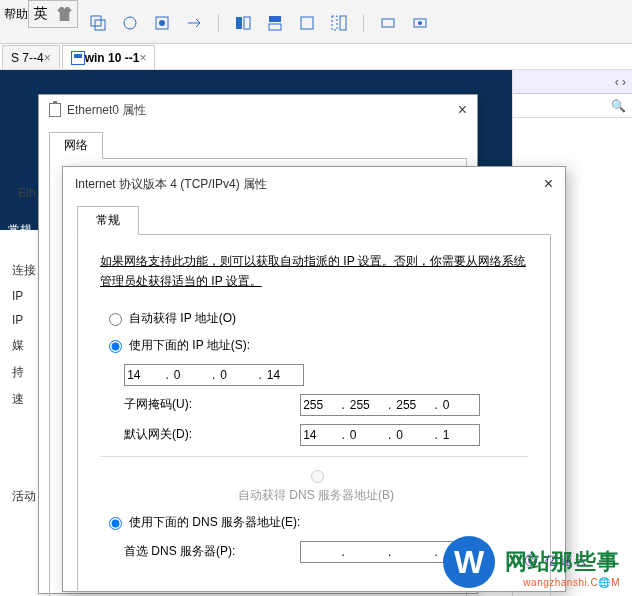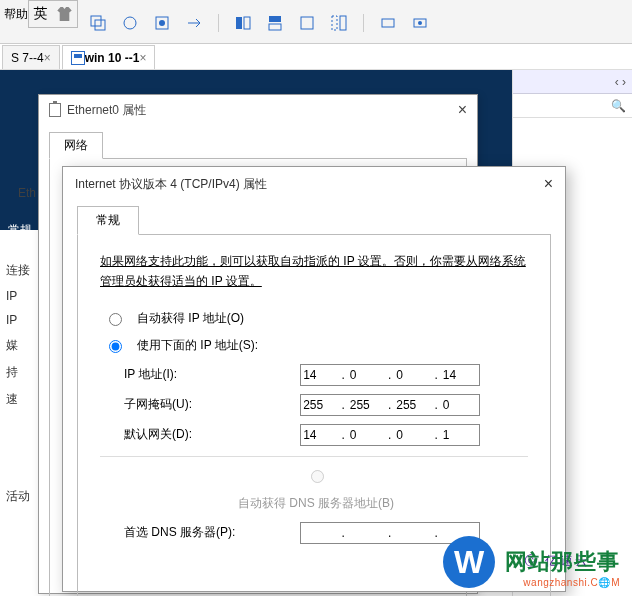--- a/index.html
+++ b/index.html
@@ -25,40 +25,40 @@
   .dark-strip { position: absolute; left: 0; top: 70px; right: 0; height: 160px; background: #0b2f57; z-index: 5; }
   .side-label { position: absolute; left: 8px; color: #fff; font-size: 12px; z-index: 7; }
 
   .right-panel { position: absolute; right: 0; top: 70px; width: 120px; bottom: 0; background: #fff; border-left: 1px solid #ddd; z-index: 8; }
   .right-panel .hdr { height: 24px; background: #eef; border-bottom: 1px solid #ccd; display:flex; align-items:center; justify-content:flex-end; padding: 0 6px; color:#555; }
   .right-panel .search { height: 24px; border-bottom: 1px solid #ddd; display:flex; align-items:center; justify-content:flex-end; padding:0 6px; color:#888; }
   .right-panel .txt { padding: 60px 10px 0; text-align: left; font-size: 12px; }
   .right-panel .link { color:#1e70d0; }
 
   .left-col { position: absolute; left: 4px; top: 192px; width: 50px; z-index: 20; font-size: 12px; color: #333; }
-  .left-col div { margin: 10px 2px; }
+  .left-col div { margin: 10px 8px; }
 
   .eth-dialog { position: absolute; left: 38px; top: 94px; width: 440px; height: 500px; background: #fff; border: 1px solid #999; box-shadow: 2px 2px 8px rgba(0,0,0,0.15); z-index: 40; }
   .eth-title { height: 30px; display: flex; align-items: center; padding: 0 10px; font-size: 12px; color: #444; justify-content: space-between; }
   .eth-title .plug { width: 12px; height: 14px; border:1px solid #777; margin-right:6px; position: relative; }
   .eth-title .plug::before{content:"";position:absolute;left:3px;top:-3px;width:2px;height:3px;background:#777;}
   .eth-title .plug::after{content:"";position:absolute;right:3px;top:-3px;width:2px;height:3px;background:#777;}
   .eth-title .close { margin-left: auto; font-size: 16px; color: #444; }
   .eth-body { padding: 6px 10px; }
   .eth-tab { display: inline-block; border: 1px solid #bbb; border-bottom: 1px solid #fff; padding: 4px 14px; background: #fff; position: relative; top: 1px; }
   .eth-frame { border: 1px solid #bbb; height: 440px; padding: 12px; }
 
   .ip-dialog { position: absolute; left: 62px; top: 166px; width: 504px; height: 426px; background: #fff; border: 1px solid #999; box-shadow: 4px 4px 14px rgba(0,0,0,0.25); z-index: 60; }
   .ip-title { height: 34px; display: flex; align-items: center; padding: 0 12px; font-size: 12px; color: #333; }
   .ip-title .close { margin-left: auto; font-size: 16px; color: #333; }
   .ip-body { padding: 4px 14px 14px; }
   .ip-tab { display: inline-block; border: 1px solid #bbb; border-bottom: 1px solid #fff; padding: 5px 18px; background: #fff; position: relative; top: 1px; z-index: 2; }
   .ip-frame { border: 1px solid #bbb; padding: 16px 22px; height: 364px; position: relative; }
   .desc { line-height: 1.7; margin-bottom: 18px; text-decoration: underline; }
-  .radio-row { display: flex; align-items: center; gap: 12px; margin: 10px 0 10px 4px; }
+  .radio-row { display: flex; align-items: center; gap: 4px; margin: 10px 0 10px 4px; }
   .radio-row.disabled { color: #999; flex-direction: column; }
   input[type=radio]{ width:13px; height:13px; }
   .field-row { display: flex; align-items: center; margin: 8px 0 8px 24px; }
   .field-label { width: 176px; }
   .ip-input { border: 1px solid #888; height: 22px; width: 180px; display: flex; align-items: center; justify-content: space-around; font-size: 12px; background:#fff; }
   .ip-input span { width: 34px; text-align: left; }
   .ip-input .dot { width: 4px; }
   .hr { border: none; border-top: 1px solid #ddd; margin: 10px 0; }
 
   .pos-eth-label { position:absolute; left:18px; top:186px; font-size:12px; color:#404040; z-index:30; }
@@ -189,21 +189,20 @@
       <div class="radio-row">
         <input type="radio" name="ipmode" style="">
         <span>自动获得 IP 地址(O)</span>
       </div>
       <div class="radio-row">
         <input type="radio" name="ipmode" checked="" style="">
         <span>使用下面的 IP 地址(S):</span>
       </div>
 
       <div class="field-row">
-        <span class="field-label">IP 地址(I):</span>
         <div class="ip-input">
           <span>14</span>
             <span class="dot">.</span>
           <span>0</span>
             <span class="dot">.</span>
           <span>0</span>
             <span class="dot">.</span>
           <span>14</span>
         </div>
       </div>
@@ -230,20 +229,24 @@
             <span class="dot">.</span>
           <span>1</span>
         </div>
       </div>
 
       <hr class="hr">
 
       <div class="radio-row disabled">
         <input type="radio" name="dnsmode" disabled="" style="">
         <span>自动获得 DNS 服务器地址(B)</span>
+      </div>
+      <div class="radio-row">
+        <input type="radio" name="dnsmode" checked="" style="">
+        <span>使用下面的 DNS 服务器地址(E):</span>
       </div>
 
       <div class="field-row">
         <span class="field-label">首选 DNS 服务器(P):</span>
         <div class="ip-input">
           <span></span>
             <span class="dot">.</span>
           <span></span>
             <span class="dot">.</span>
           <span></span>

